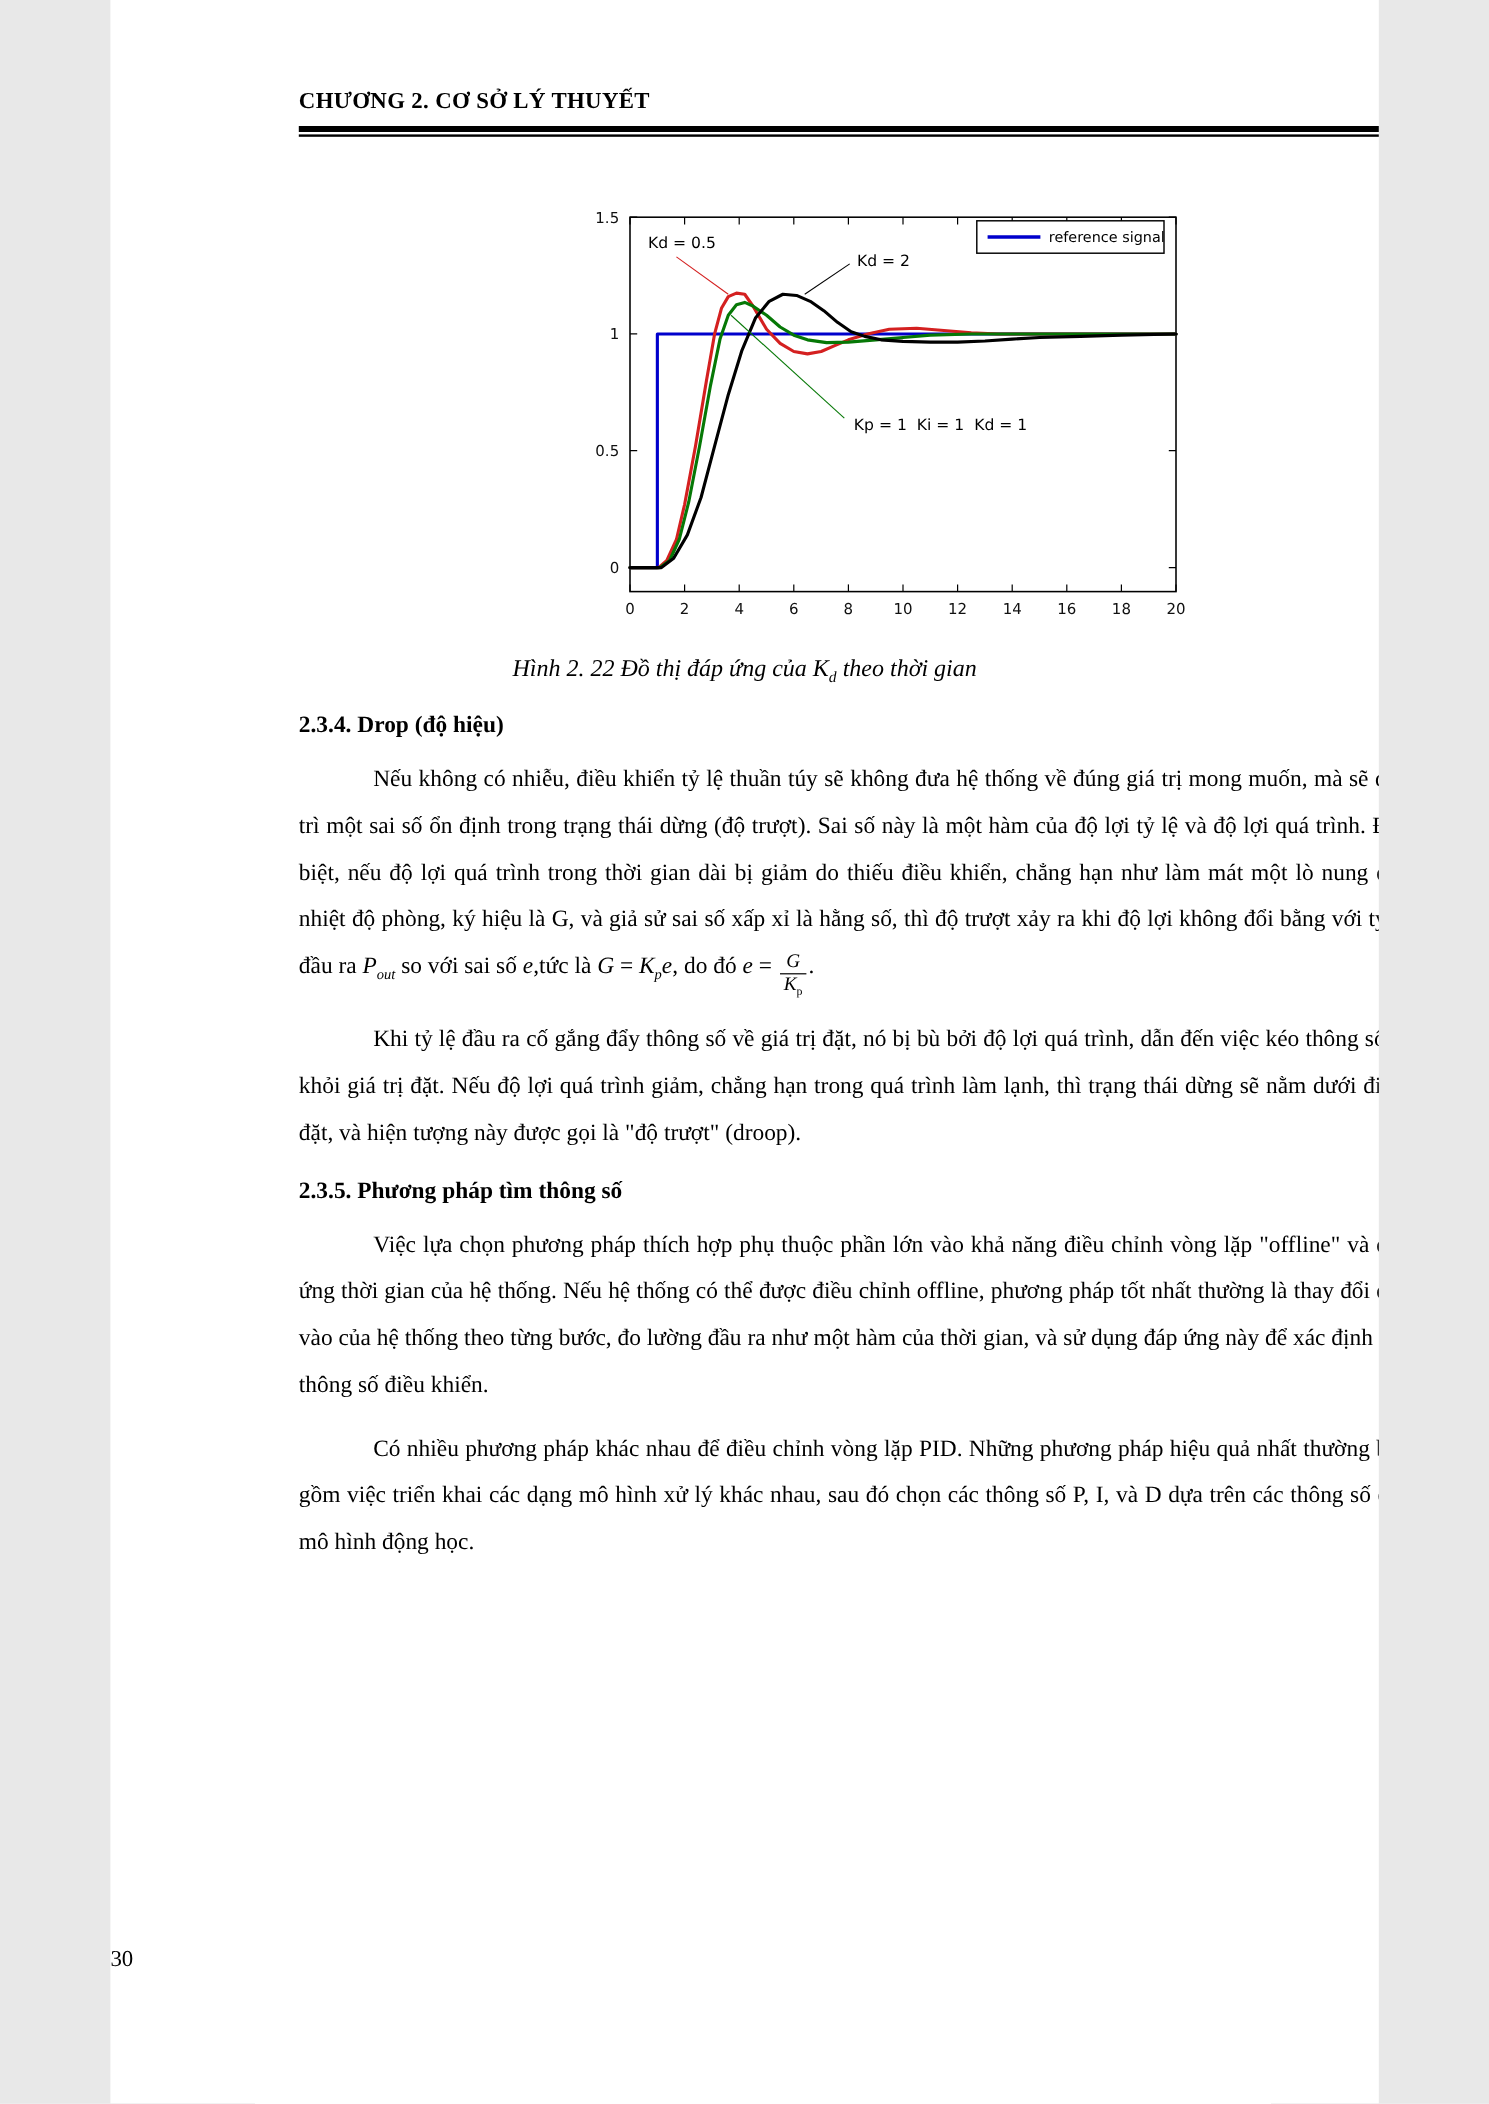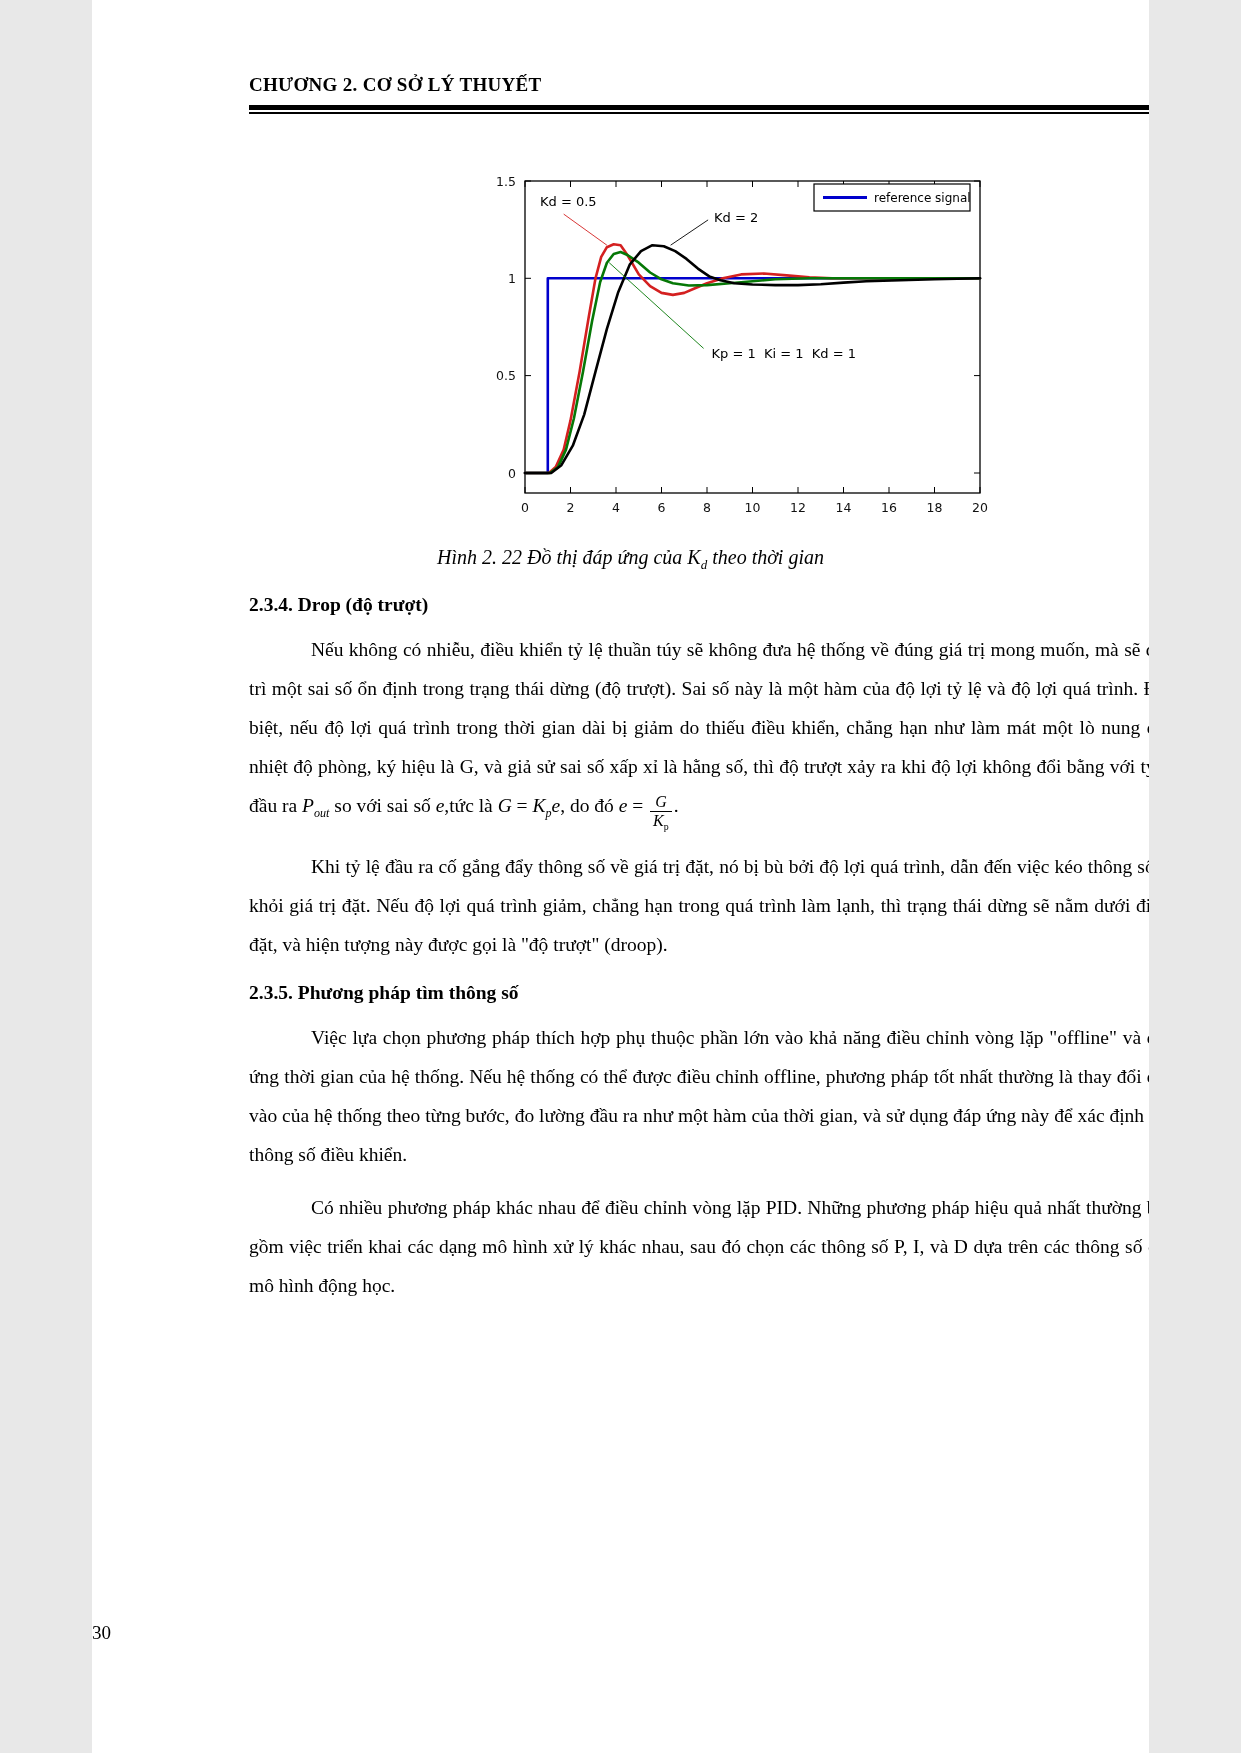--- a/index.html
+++ b/index.html
@@ -12,21 +12,21 @@
   .rule-thick{margin-top:9px;height:5px;background:#000;}
   .rule-thin{margin-top:2px;height:2px;background:#000;}
 
   
   .chart-wrap{position:absolute;left:355px;top:153px;width:545px;height:372px;}
   .tick{font-family:"DejaVu Sans", sans-serif;font-size:12.5px;fill:#111;}
   .ann{font-family:"DejaVu Sans", sans-serif;font-size:13px;fill:#000;}
   .legend-text{font-family:"DejaVu Sans", sans-serif;font-size:12px;fill:#000;}
 
   
-  .caption{position:absolute;top:546px;left:10px;width:100%;text-align:center;
+  .caption{position:absolute;top:546px;left:0;width:100%;text-align:center;
            font-style:italic;font-size:20px;}
   .caption sub{font-size:13px;}
 
   
   .content{position:absolute;left:157px;top:590px;width:926px;
            font-size:19.5px;line-height:39px;text-align:justify;}
   .sec-heading{font-size:19.5px;font-weight:bold;margin:14px 0 10px 0;line-height:30px;text-align:left;}
   .sec-heading:first-child{margin-top:0;}
   .body-par{margin:0 0 14px 0;text-indent:62px;}
   .body-par i{font-family:"Liberation Serif", serif;}
@@ -111,21 +111,21 @@
           <text x="264.5" y="205.1" class="ann">Kp&nbsp;=&nbsp;1&nbsp;&nbsp;Ki&nbsp;=&nbsp;1&nbsp;&nbsp;Kd&nbsp;=&nbsp;1</text>
           <rect x="367" y="31" width="156" height="27" fill="#ffffff" stroke="#000000" stroke-width="1.2"></rect>
           <line x1="376" y1="44.5" x2="420" y2="44.5" stroke="#0000cc" stroke-width="2.8"></line>
           <text x="427" y="49" class="legend-text">reference signal</text>
         </svg></div>
   </figure>
 
   <div class="caption"><span>Hình 2. 22 Đồ thị đáp ứng của K</span><sub><i>d</i></sub><span> theo thời gian</span></div>
 
   <main class="content" id="sections-mount">
-      <h3 class="sec-heading">2.3.4. Drop (độ trượt)</h3>
+      <h3 class="sec-heading">2.3.4. Drop (độ hiệu)</h3>
       <p class="body-par">Nếu không có nhiễu, điều khiển tỷ lệ thuần túy sẽ không đưa hệ thống về đúng giá trị mong muốn, mà sẽ duy trì một sai số ổn định trong trạng thái dừng (độ trượt). Sai số này là một hàm của độ lợi tỷ lệ và độ lợi quá trình. Đặc biệt, nếu độ lợi quá trình trong thời gian dài bị giảm do thiếu điều khiển, chẳng hạn như làm mát một lò nung đến nhiệt độ phòng, ký hiệu là G, và giả sử sai số xấp xỉ là hằng số, thì độ trượt xảy ra khi độ lợi không đổi bằng với tỷ lệ đầu ra <i>P</i><sub><i>out</i></sub> so với sai số <i>e</i>,tức là <i>G</i> = <i>K</i><sub><i>p</i></sub><i>e</i>, do đó <i>e</i> = <span class="frac"><span class="num"><i>G</i></span><span class="den"><i>K</i><sub>p</sub></span></span>.</p>
       <p class="body-par">Khi tỷ lệ đầu ra cố gắng đẩy thông số về giá trị đặt, nó bị bù bởi độ lợi quá trình, dẫn đến việc kéo thông số ra khỏi giá trị đặt. Nếu độ lợi quá trình giảm, chẳng hạn trong quá trình làm lạnh, thì trạng thái dừng sẽ nằm dưới điểm đặt, và hiện tượng này được gọi là "độ trượt" (droop).</p>
       <h3 class="sec-heading">2.3.5. Phương pháp tìm thông số</h3>
       <p class="body-par">Việc lựa chọn phương pháp thích hợp phụ thuộc phần lớn vào khả năng điều chỉnh vòng lặp "offline" và đáp ứng thời gian của hệ thống. Nếu hệ thống có thể được điều chỉnh offline, phương pháp tốt nhất thường là thay đổi đầu vào của hệ thống theo từng bước, đo lường đầu ra như một hàm của thời gian, và sử dụng đáp ứng này để xác định các thông số điều khiển.</p>
       <p class="body-par">Có nhiều phương pháp khác nhau để điều chỉnh vòng lặp PID. Những phương pháp hiệu quả nhất thường bao gồm việc triển khai các dạng mô hình xử lý khác nhau, sau đó chọn các thông số P, I, và D dựa trên các thông số của mô hình động học.</p>
     </main>
 
   <div class="page-number">30</div>
 
 </div>

